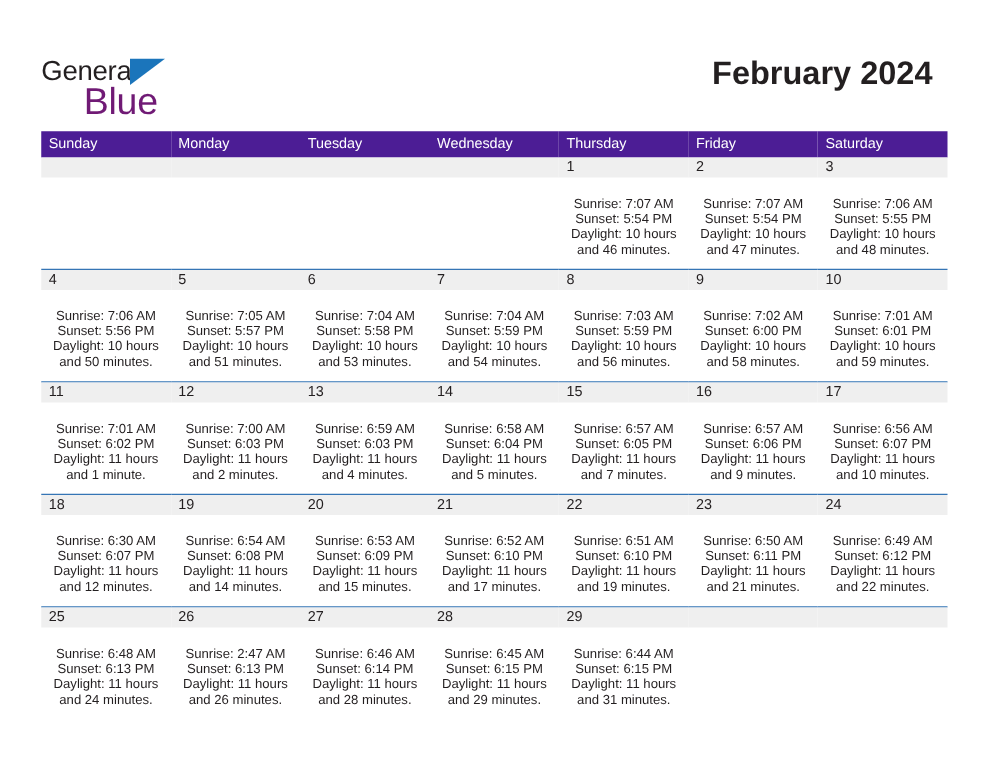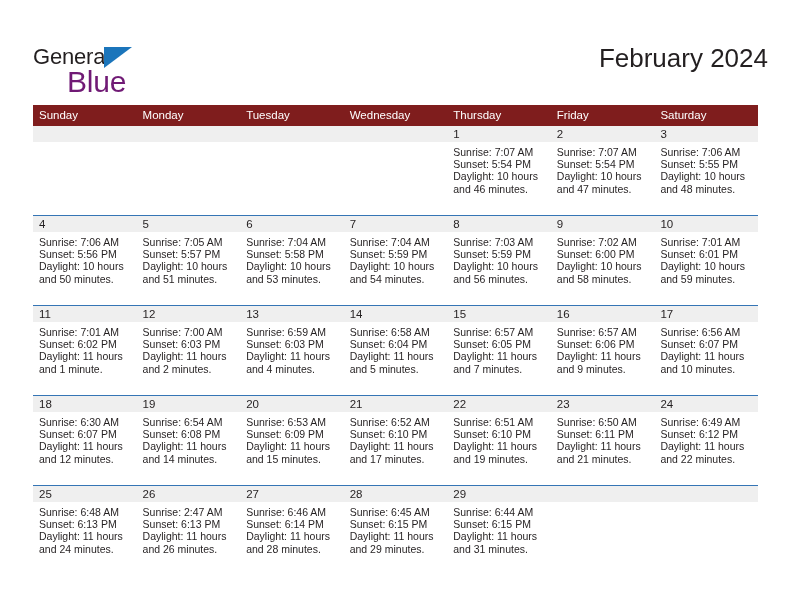--- a/index.html
+++ b/index.html
@@ -57,23 +57,24 @@
     left: 34px;
     top: 21px;
     font-size: 30px;
     letter-spacing: -0.2px;
     color: #701a75;
     line-height: 1;
   }
 
   .title-block {
     position: absolute;
-    right: 24px;
+    right: 46px;
     top: 32px;
     text-align: right;
+    font-weight: bold;
   }
   .cal-title {
     font-size: 26px;
     color: #231f20;
     line-height: 1.15;
     white-space: nowrap;
   }
   .cal-subtitle {
     font-size: 13.5px;
     color: #231f20;
@@ -86,21 +87,21 @@
   .calendar {
     position: absolute;
     left: 33px;
     top: 105px;
     width: 725px;
     border-collapse: collapse;
     table-layout: fixed;
   }
 
   .calendar th {
-    background: #7f1d1d;
+    background: #4c1d95;
     color: #ffffff;
     font-size: 11.5px;
     font-weight: normal;
     text-align: left;
     padding: 4px 0 5px 6px;
     height: 11px;
     border: none;
   }
 
   .week-row > td {
@@ -126,24 +127,25 @@
     font-size: 11.5px;
     color: #231f20;
     line-height: 15px;
     box-sizing: border-box;
   }
   .daycell.empty .daynum-band {
     background: #efefef;
   }
 
   .dayinfo {
-    padding: 4px 6px 0 6px;
+    padding: 15px 6px 0 6px;
     font-size: 10.5px;
     line-height: 12.2px;
     color: #231f20;
+    text-align: center;
   }
   .dayinfo div {
     white-space: nowrap;
   }
 </style>
 </head>
 <body>
 
 <div class="page-header">
 

